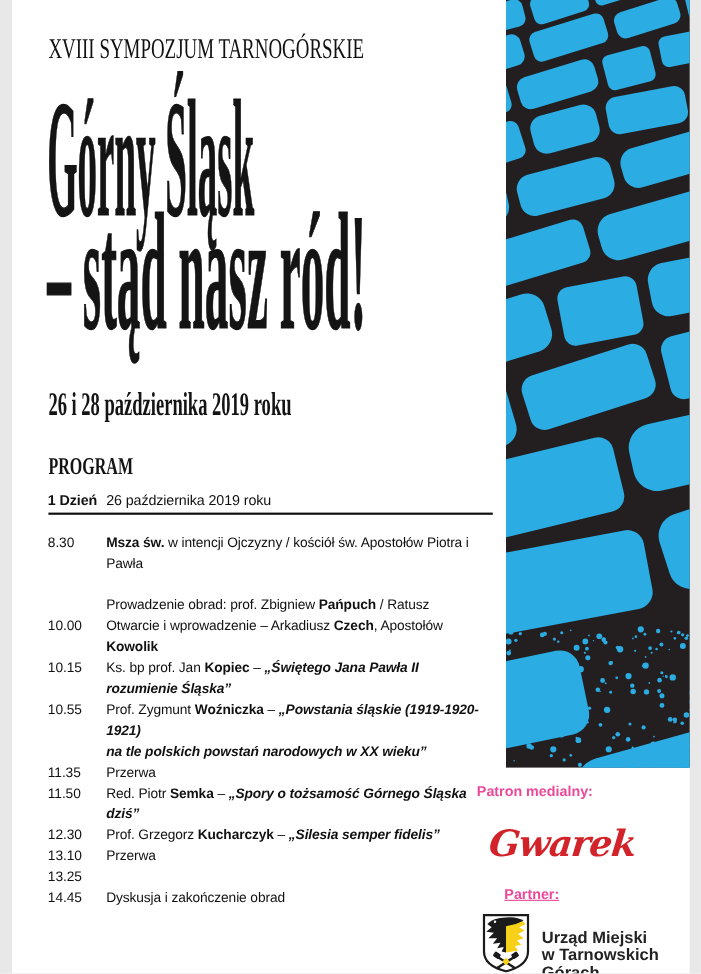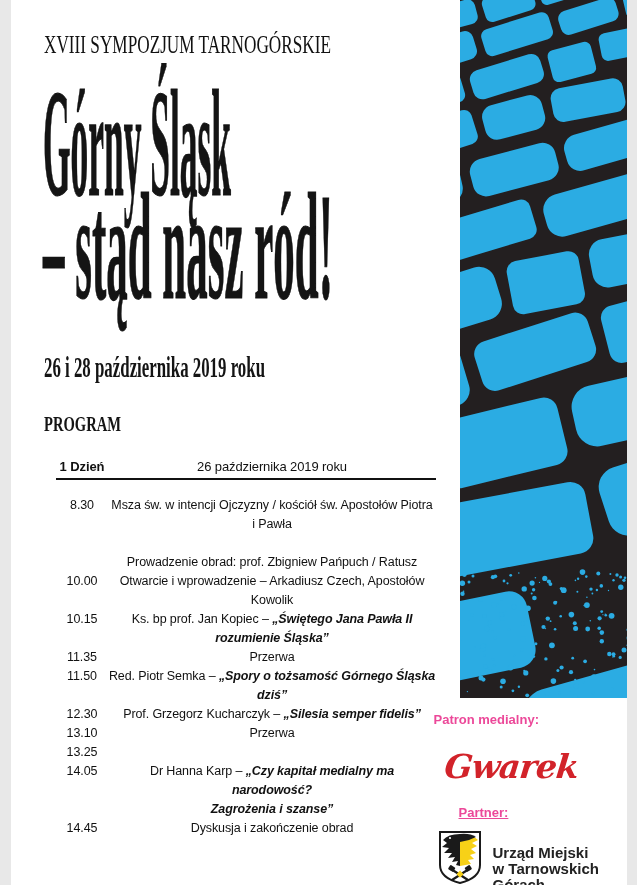--- a/index.html
+++ b/index.html
@@ -9,32 +9,32 @@
     margin:0 auto;
   }
   .abs{position:absolute;}
   svg text{font-family:"Liberation Serif", serif;}
 
   
   .program{
     position:absolute; left:33px; top:448px; width:404px;
     font-size:12.5px; line-height:19px; letter-spacing:-0.1px; color:#111;
   }
-  .day{margin:12px;text-align:center;}
+  .day{margin:0;}
   .day-header{
     display:flex; font-size:13px; line-height:14px;
     border-bottom:2px solid #111; padding-bottom:4px; margin-bottom:16px;
   }
   .day-label{font-weight:bold; width:53px; flex:none;}
   .day-info{flex:1;}
   .prow{display:flex;}
   .prow.gap{margin-top:19px;}
   .ptime{width:53px; flex:none;}
   .pdesc{flex:1;}
-  .pdesc .b{font-weight:normal;}
+  .pdesc .b{font-weight:bold;}
   .pdesc .bi{font-weight:bold; font-style:italic;}
 
   
   .side-label{font-weight:bold; font-size:13px; line-height:14px; color:#ec4899;}
   .gwarek{
     font-family:"DejaVu Serif", serif; font-style:italic; font-weight:bold;
     font-size:33px; line-height:33px; transform:skewX(-6deg);
     transform-origin:0 100%; letter-spacing:-1px; white-space:nowrap;
   }
   .partner-name{font-weight:bold; font-size:15px; line-height:16px; color:#222;}
@@ -80,41 +80,41 @@
         </div>
         <div class="prow">
           <span class="ptime">10.00</span>
           <span class="pdesc"><span>Otwarcie i wprowadzenie – Arkadiusz </span><span class="b">Czech</span><span>, Apostołów </span><span class="b">Kowolik</span></span>
         </div>
         <div class="prow">
           <span class="ptime">10.15</span>
           <span class="pdesc"><span>Ks. bp prof. Jan </span><span class="b">Kopiec</span><span> – </span><span class="bi">„Świętego Jana Pawła II rozumienie Śląska”</span></span>
         </div>
         <div class="prow">
+          <span class="ptime">10.55</span>
+          <span class="pdesc"><span>Prof. Zygmunt </span><span class="b">Woźniczka</span><span> – </span><span class="bi">„Powstania śląskie (1919-1920-1921)</span><br><span class="bi">na tle polskich powstań narodowych w XX wieku”</span></span>
+        </div>
+        <div class="prow">
           <span class="ptime">11.35</span>
           <span class="pdesc"><span>Przerwa</span></span>
         </div>
         <div class="prow">
           <span class="ptime">11.50</span>
           <span class="pdesc"><span>Red. Piotr </span><span class="b">Semka</span><span> – </span><span class="bi">„Spory o tożsamość Górnego Śląska dziś”</span></span>
         </div>
         <div class="prow">
           <span class="ptime">12.30</span>
           <span class="pdesc"><span>Prof. Grzegorz </span><span class="b">Kucharczyk</span><span> – </span><span class="bi">„Silesia semper fidelis”</span></span>
         </div>
         <div class="prow">
           <span class="ptime">13.10</span>
           <span class="pdesc"><span>Przerwa</span></span>
         </div>
         <div class="prow">
           <span class="ptime">13.25</span>
-        </div>
-        <div class="prow">
-          <span class="ptime">14.05</span>
-          <span class="pdesc"><span>Dr Hanna </span><span class="b">Karp</span><span> – </span><span class="bi">„Czy kapitał medialny ma narodowość?</span><br><span class="bi">Zagrożenia i szanse”</span></span>
         </div>
         <div class="prow">
           <span class="ptime">14.45</span>
           <span class="pdesc"><span>Dyskusja i zakończenie obrad</span></span>
         </div>
       </div>
     </div>
 
   <svg class="abs" id="cobbles-svg" style="left:449px;top:0;" width="186" height="698" viewBox="0 0 186 698">
       <rect x="0" y="0" width="186" height="698" fill="#231f20"></rect>

